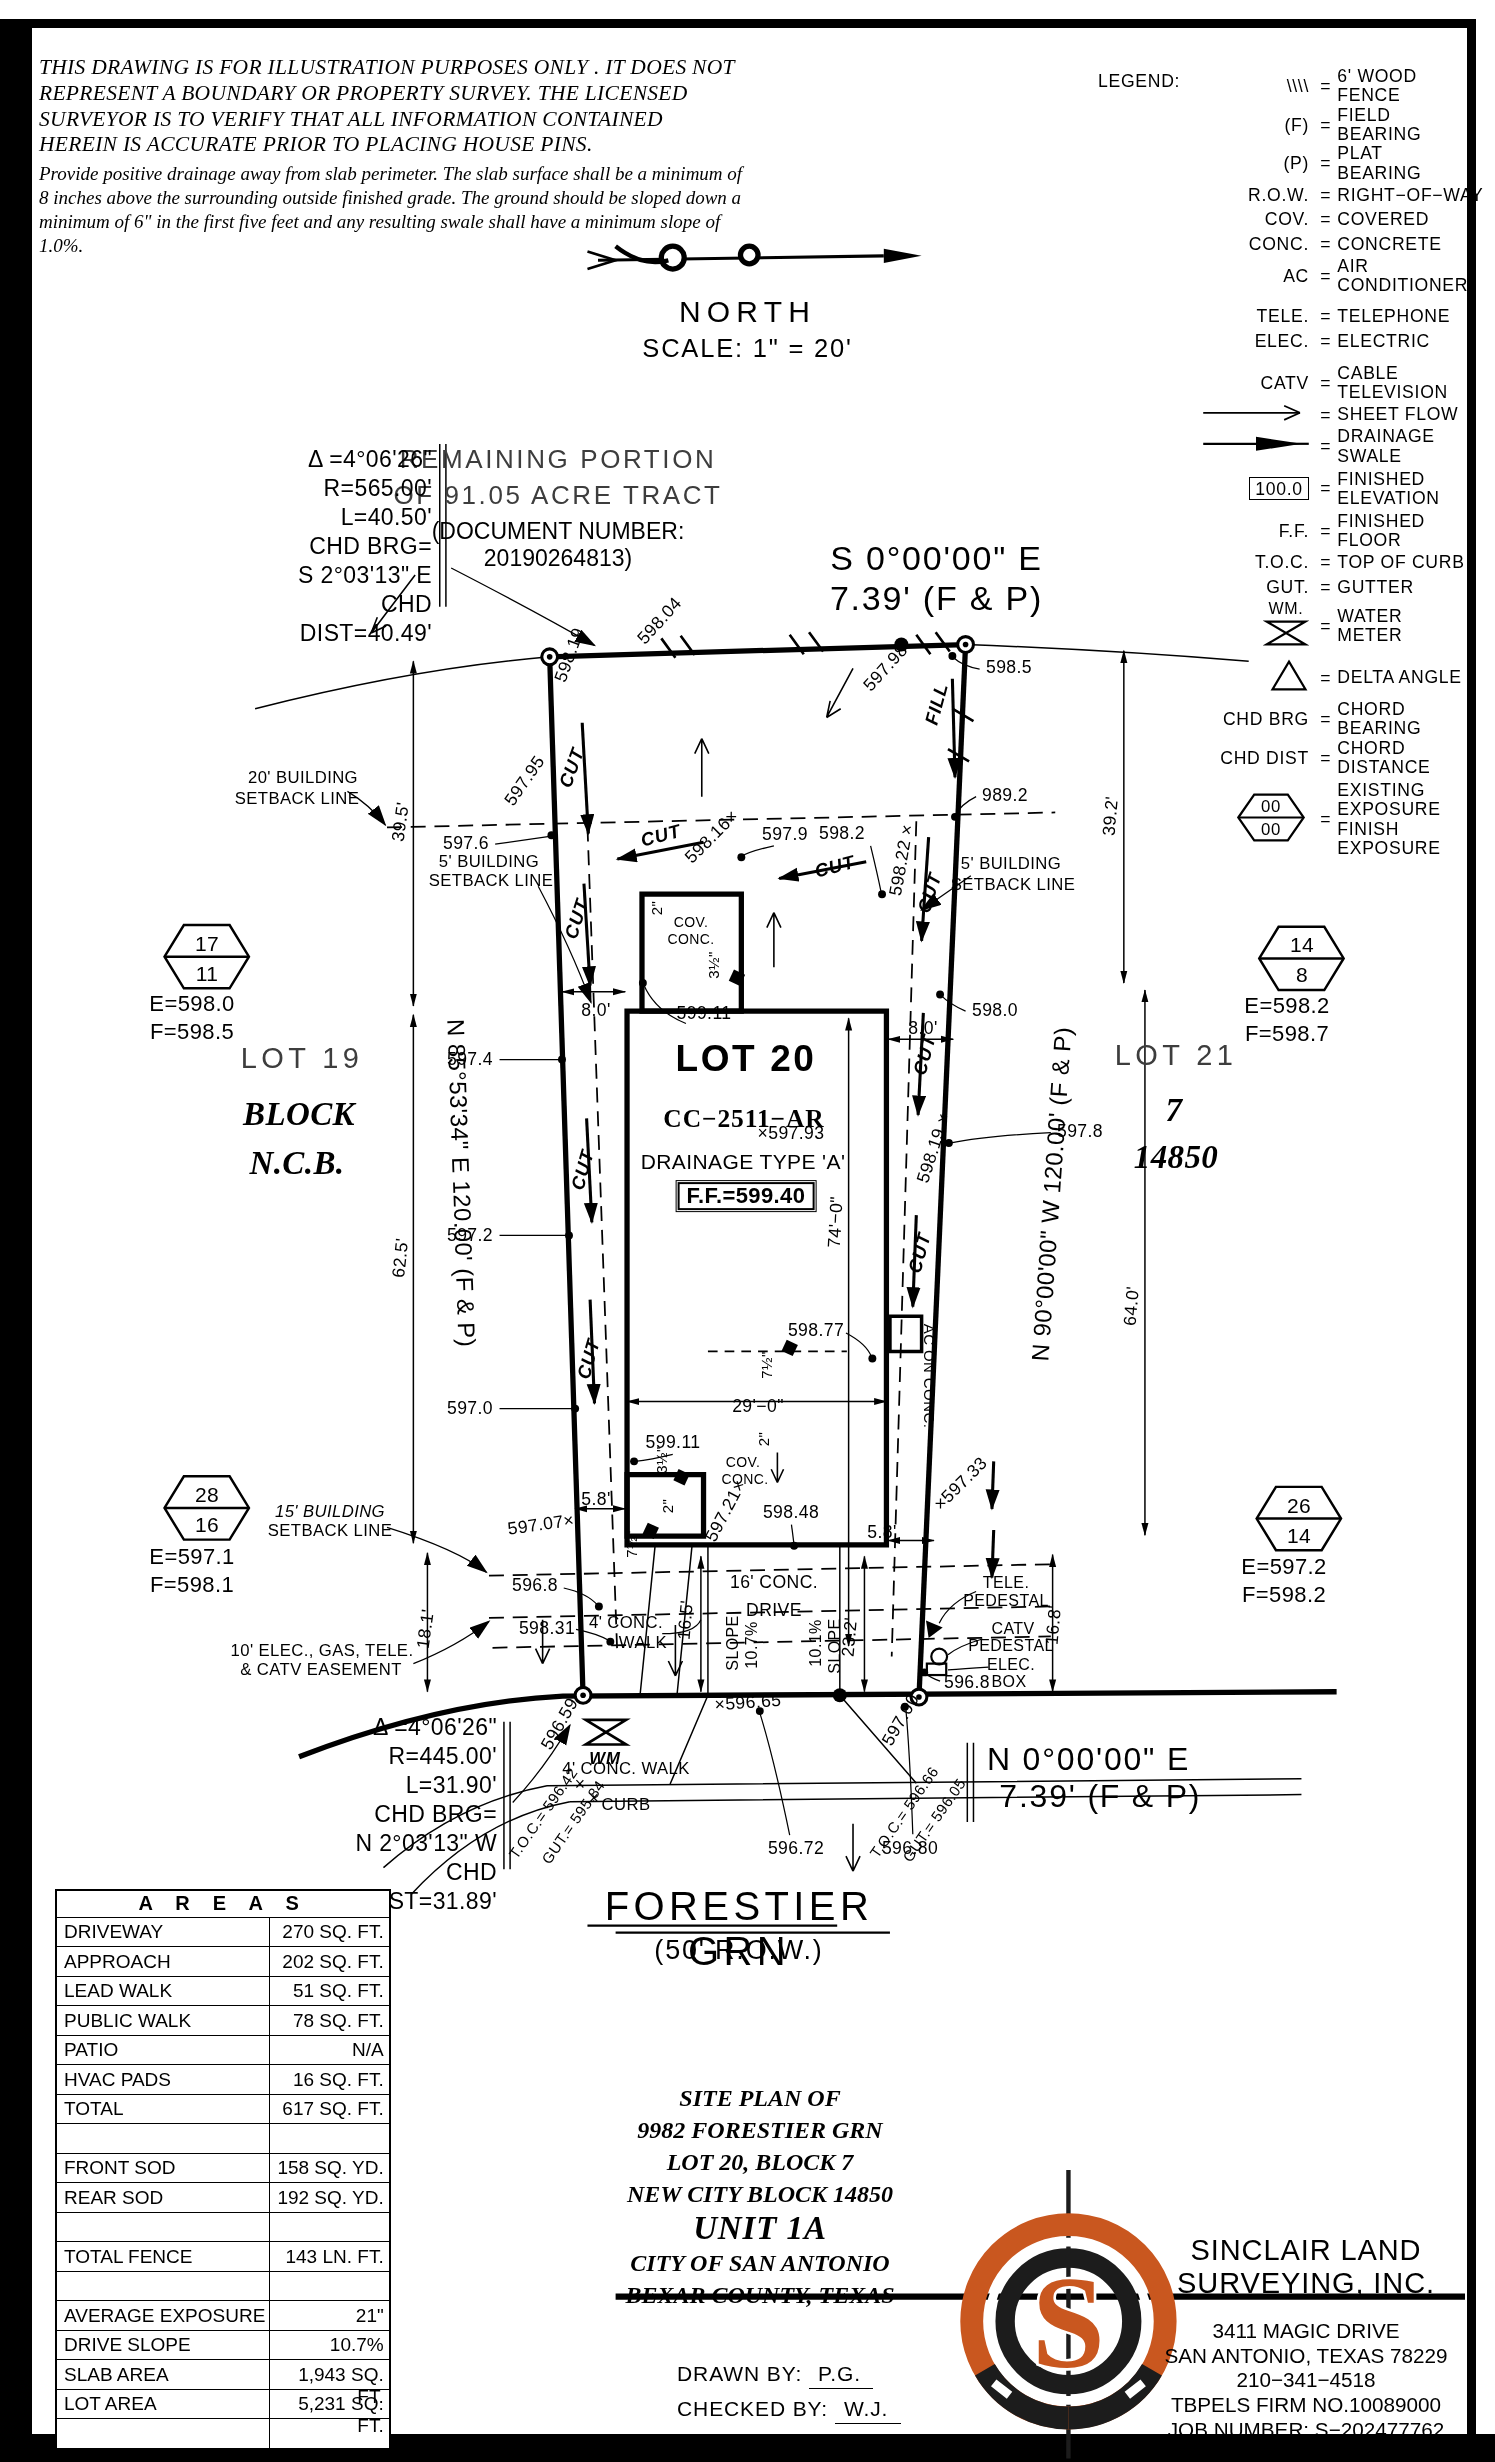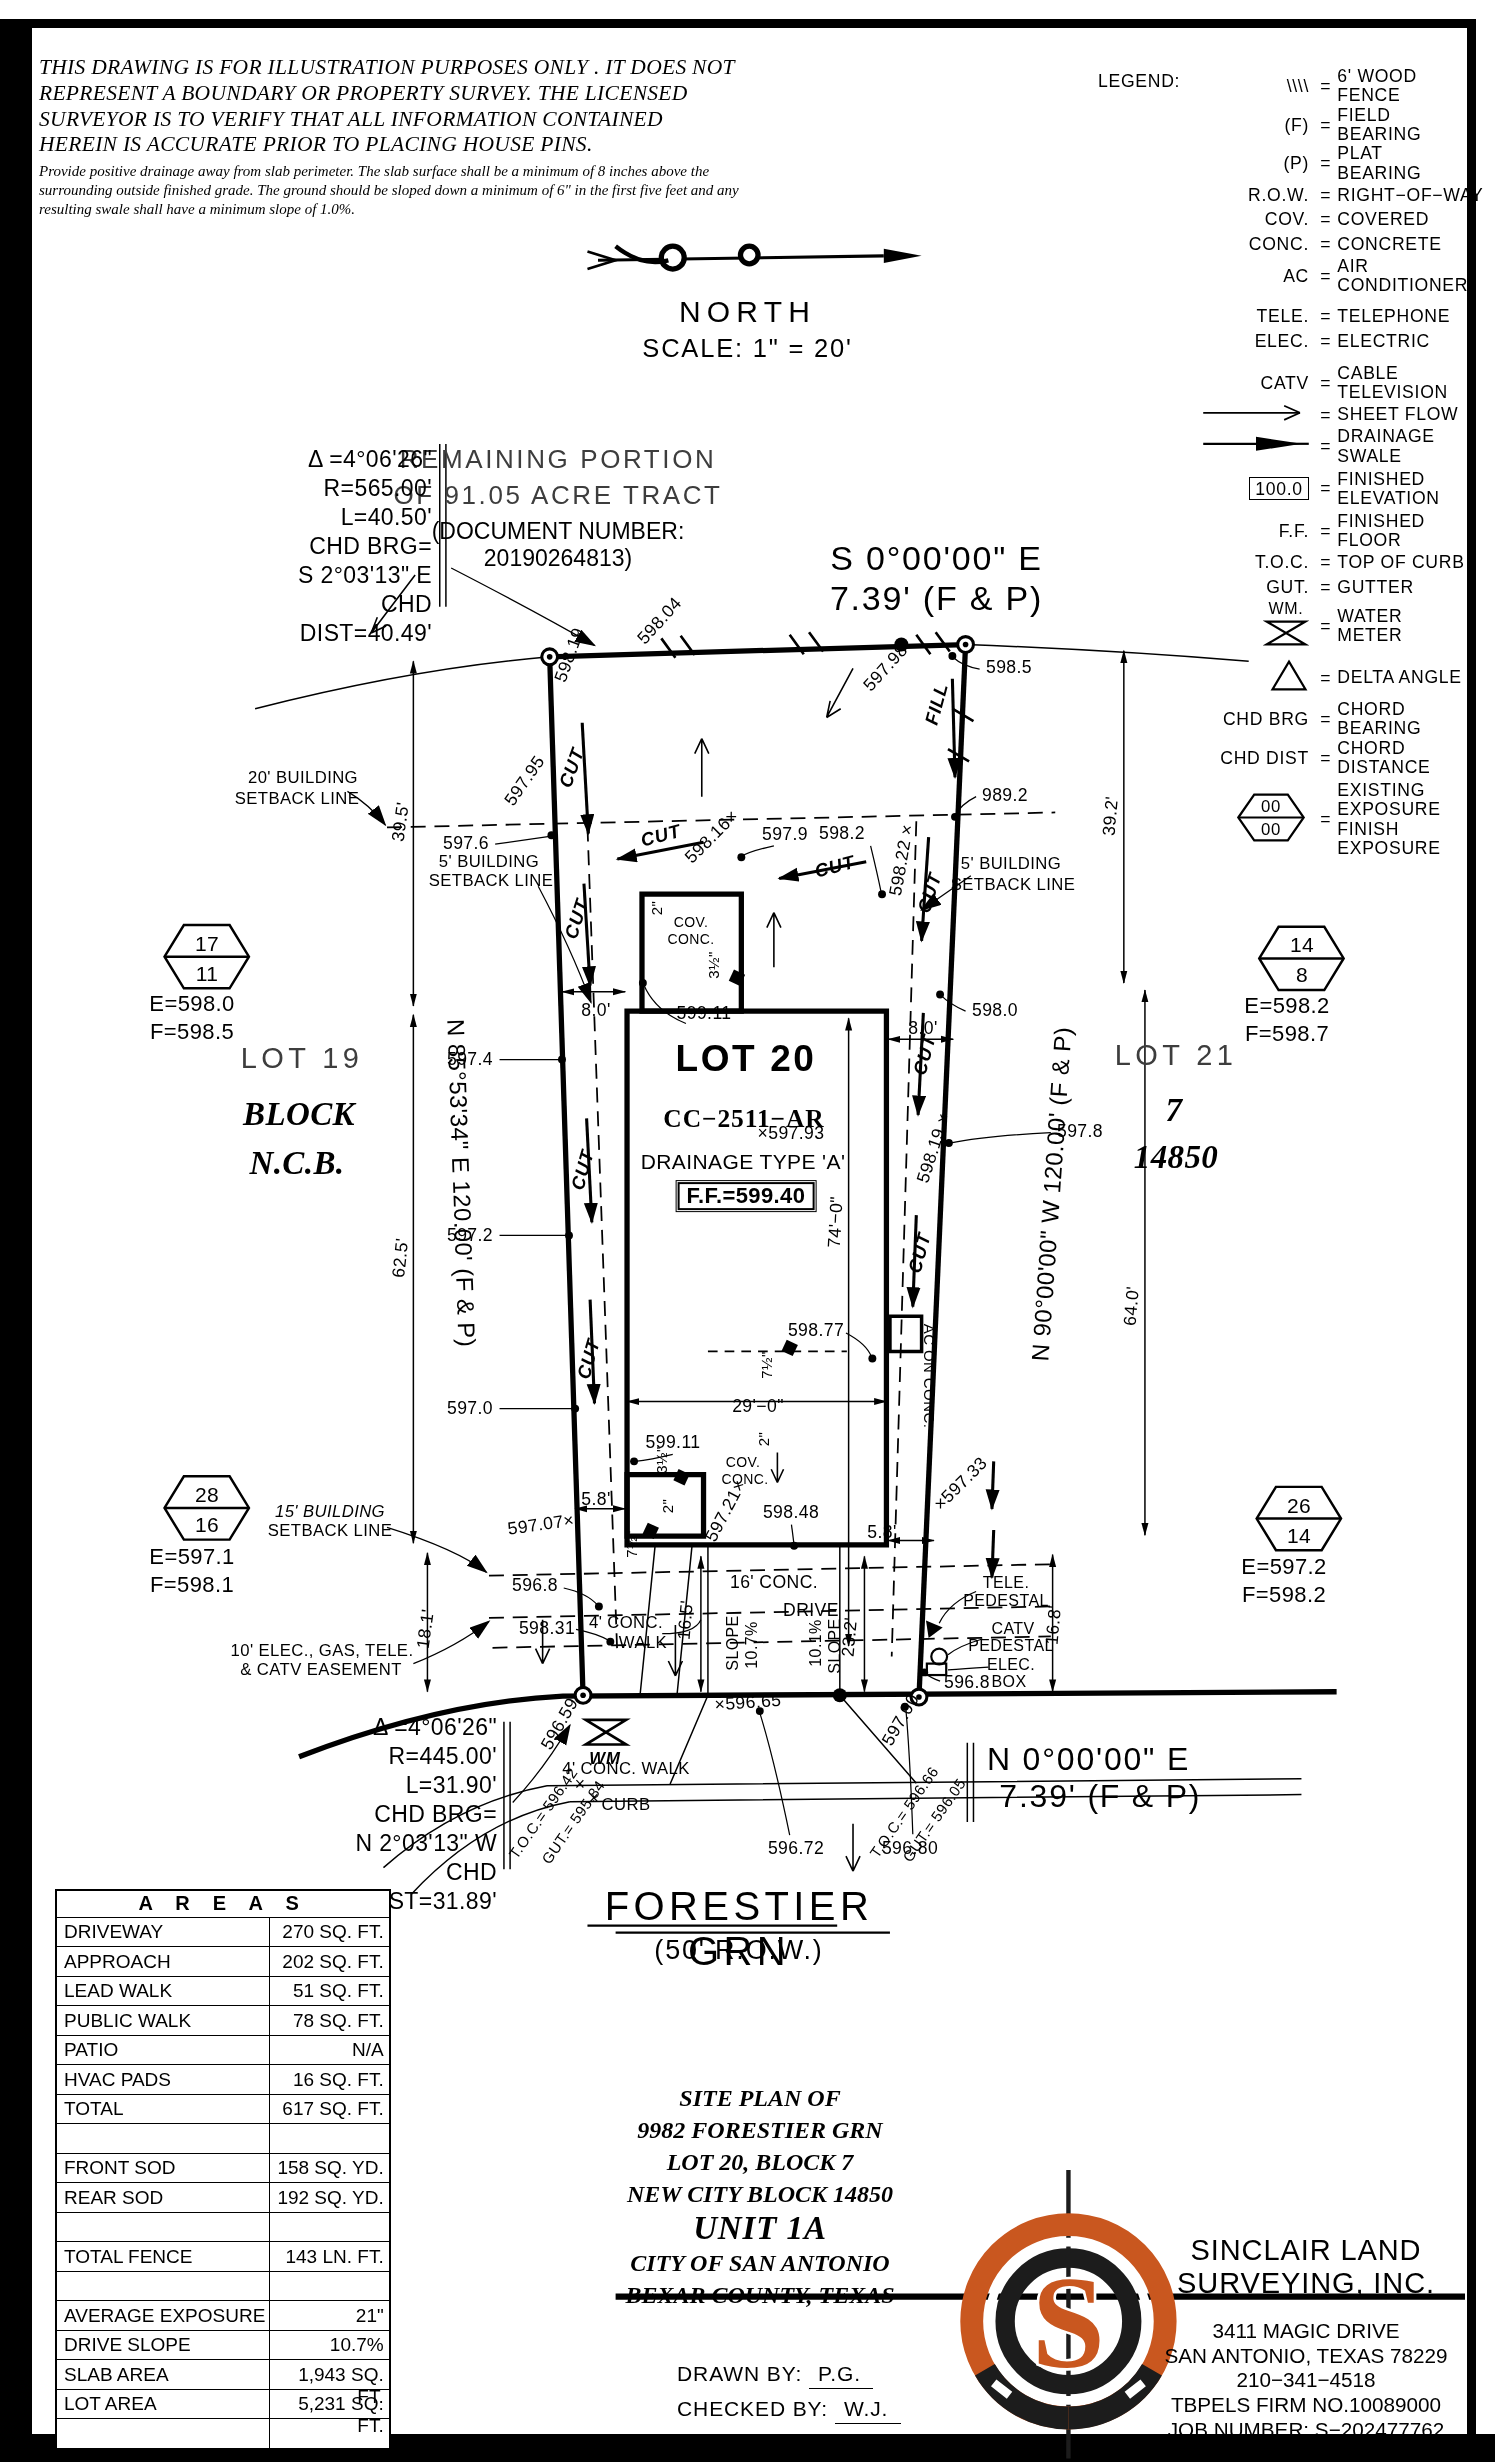--- a/index.html
+++ b/index.html
@@ -22,21 +22,21 @@
   .ann{position:absolute;white-space:nowrap;font-size:17.6px;letter-spacing:0.4px;line-height:1;}
   .ann.bi{font-weight:bold;font-style:italic;font-size:18.5px;letter-spacing:0.9px;}
   .ann.big{font-size:37px;font-weight:bold;letter-spacing:2.6px;}
   .ann.lot{font-size:29px;letter-spacing:4.4px;color:#3d3d3d;}
   .ann.ser{font-family:"Liberation Serif",serif;font-style:italic;font-weight:bold;font-size:33px;}
   .ann.serb{font-family:"Liberation Serif",serif;font-weight:bold;font-size:25.5px;letter-spacing:0.9px;}
   .ann.ff{font-weight:bold;font-size:22px;border:2.6px solid #000;outline:1.8px solid #000;outline-offset:1.8px;background:#fff;padding:0.9px 7px;}
   
   .disclaimer{position:absolute;left:39px;top:55px;width:704px;font-family:"Liberation Serif",serif;font-style:italic;}
   .disclaimer .p1{font-size:21.5px;line-height:1.2;letter-spacing:0.3px;}
-  .disclaimer .p2{font-size:15px;line-height:1.27;margin-top:3.5px;font-family:Liberation Serif, serif;}
+  .disclaimer .p2{font-size:19px;line-height:1.27;margin-top:3.5px;font-family:Liberation Serif, serif;}
   
   .legend{position:absolute;left:1098px;top:67px;width:373px;font-size:17.6px;letter-spacing:0.7px;}
   .lg-row{display:flex;align-items:center;min-height:24.6px;}
   .lg-sym{width:132px;text-align:right;padding-right:5.3px;flex:none;}
   .lg-eq{width:23px;text-align:center;flex:none;}
   .lg-tx{flex:1;line-height:1.1;}
   .lg-title{position:absolute;left:-167px;top:2.6px;}
   
   .north{position:absolute;left:545px;top:224px;width:405px;text-align:center;}
   .north .nlab{font-size:30px;letter-spacing:6.2px;margin-top:8.8px;}
@@ -635,21 +635,21 @@
       <div class="ann" style="left: 686px; top: 1620px; transform: translate(-50%, -50%) rotate(-85deg);">16.5'</div>
       <div class="ann" style="left: 850px; top: 1637px; transform: translate(-50%, -50%) rotate(-85deg);">23.2'</div>
       <div class="ann" style="left: 656px; top: 908px; transform: translate(-50%, -50%) rotate(-90deg); font-size: 15px;">2"</div>
       <div class="ann" style="left: 763px; top: 1439px; transform: translate(-50%, -50%) rotate(-90deg); font-size: 15px;">2"</div>
       <div class="ann" style="left: 667px; top: 1506px; transform: translate(-50%, -50%) rotate(-90deg); font-size: 15px;">2"</div>
       <div class="ann" style="left: 713px; top: 965px; transform: translate(-50%, -50%) rotate(-90deg); font-size: 15px;">3½"</div>
       <div class="ann" style="left: 661px; top: 1460px; transform: translate(-50%, -50%) rotate(-90deg); font-size: 15px;">3½"</div>
       <div class="ann" style="left: 766px; top: 1365px; transform: translate(-50%, -50%) rotate(-90deg); font-size: 15px;">7½"</div>
       <div class="ann" style="left: 631px; top: 1544px; transform: translate(-50%, -50%) rotate(-90deg); font-size: 15px;">7½"</div>
       <div class="ann" style="left: 774px; top: 1583px; transform: translate(-50%, -50%); text-align: right;">16' CONC.</div>
-      <div class="ann" style="left: 774px; top: 1611px; transform: translate(-50%, -50%); margin-left: 37px;">DRIVE</div>
+      <div class="ann" style="left: 774px; top: 1611px; transform: translate(-50%, -50%);">DRIVE</div>
       <div class="ann" style="left: 733px; top: 1643px; transform: translate(-50%, -50%) rotate(-90deg); font-size: 16px;">SLOPE</div>
       <div class="ann" style="left: 752px; top: 1645px; transform: translate(-50%, -50%) rotate(-90deg); font-size: 16px;">10.7%</div>
       <div class="ann" style="left: 816px; top: 1643px; transform: translate(-50%, -50%) rotate(-90deg); font-size: 16px;">10.1%</div>
       <div class="ann" style="left: 835px; top: 1646px; transform: translate(-50%, -50%) rotate(-90deg); font-size: 16px;">SLOPE</div>
       <div class="ann" style="left: 626px; top: 1623px; transform: translate(-50%, -50%); font-size: 16.7px;">4' CONC.</div>
       <div class="ann" style="left: 643px; top: 1643px; transform: translate(-50%, -50%); font-size: 16.7px;">WALK</div>
       <div class="ann" style="left: 626px; top: 1769px; transform: translate(-50%, -50%); font-size: 16.7px;">4' CONC. WALK</div>
       <div class="ann" style="left: 626px; top: 1805px; transform: translate(-50%, -50%); font-size: 16.7px;">CURB</div>
       <div class="ann bi" style="left: 605px; top: 1759px; transform: translate(-50%, -50%); font-size: 16.7px;">WM</div>
       <div class="ann bi" style="left: 937px; top: 704px; transform: translate(-50%, -50%) rotate(-75deg);">FILL</div>

